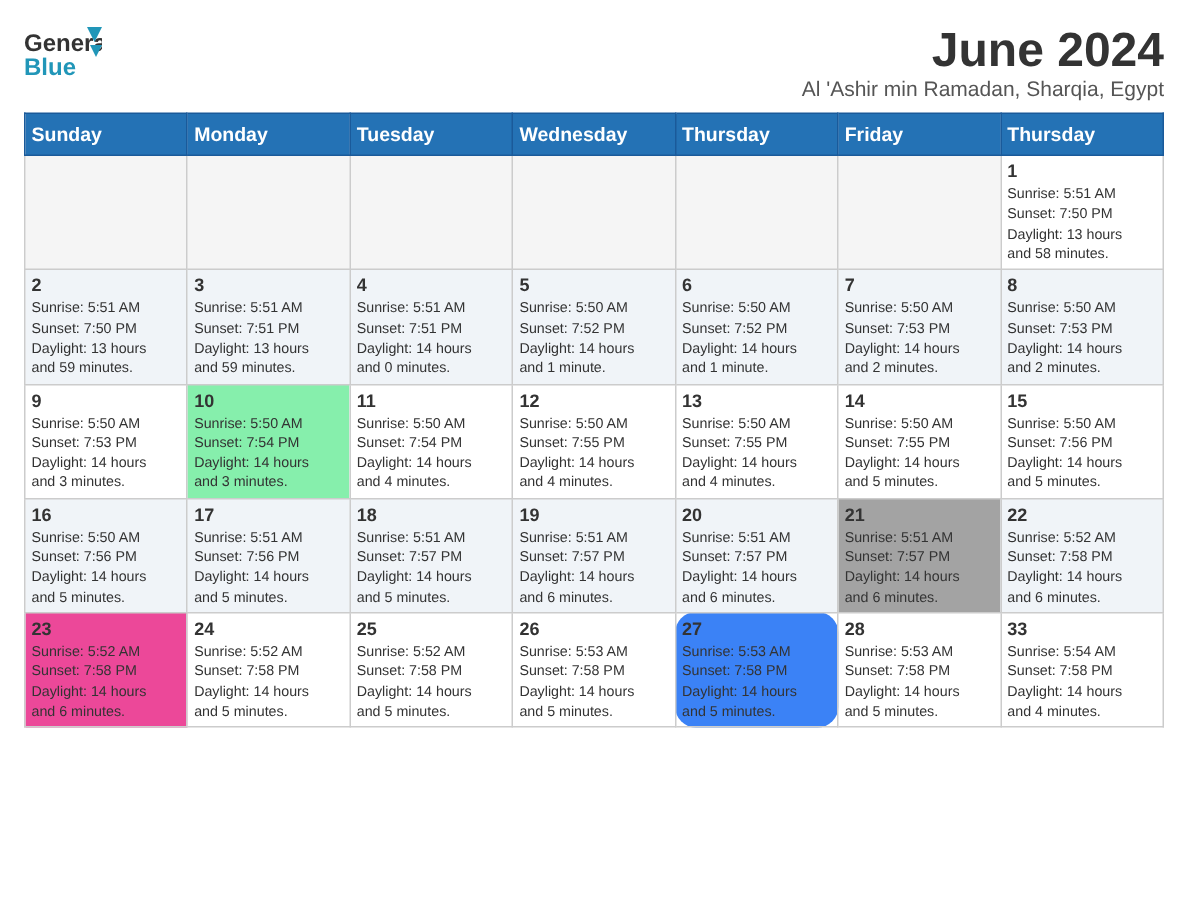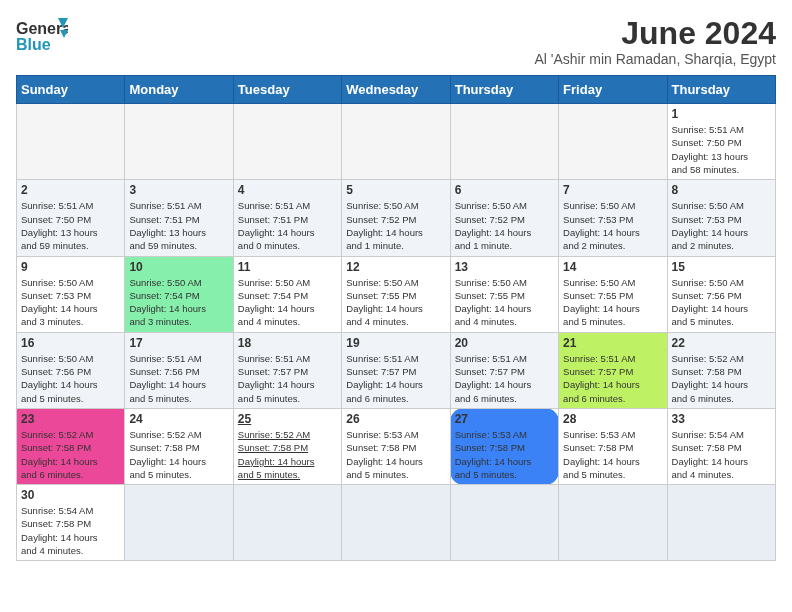--- a/index.html
+++ b/index.html
@@ -258,21 +258,21 @@
 Daylight: 14 hours
 and 6 minutes.</div>
         </td>
         <td style="background: rgb(240, 244, 248);">
           <span class="day-num">20</span>
           <div class="day-info" style="white-space: pre-line;">Sunrise: 5:51 AM
 Sunset: 7:57 PM
 Daylight: 14 hours
 and 6 minutes.</div>
         </td>
-        <td style="background: #bef264; margin-top: 28px;">
+        <td style="background: #a3a3a3; margin-top: 28px;">
           <span class="day-num">21</span>
           <div class="day-info" style="white-space: pre-line;">Sunrise: 5:51 AM
 Sunset: 7:57 PM
 Daylight: 14 hours
 and 6 minutes.</div>
         </td>
         <td style="background: rgb(240, 244, 248);">
           <span class="day-num">22</span>
           <div class="day-info" style="white-space: pre-line;">Sunrise: 5:52 AM
 Sunset: 7:58 PM
@@ -288,21 +288,21 @@
 Daylight: 14 hours
 and 6 minutes.</div>
         </td>
         <td style="background: rgb(255, 255, 255);">
           <span class="day-num">24</span>
           <div class="day-info" style="white-space: pre-line;">Sunrise: 5:52 AM
 Sunset: 7:58 PM
 Daylight: 14 hours
 and 5 minutes.</div>
         </td>
-        <td style="background: rgb(255, 255, 255); text-decoration: underline;">
+        <td style="background: rgb(255, 255, 255);">
           <span class="day-num">25</span>
           <div class="day-info" style="white-space: pre-line;">Sunrise: 5:52 AM
 Sunset: 7:58 PM
 Daylight: 14 hours
 and 5 minutes.</div>
         </td>
         <td style="background: rgb(255, 255, 255);">
           <span class="day-num">26</span>
           <div class="day-info" style="white-space: pre-line;">Sunrise: 5:53 AM
 Sunset: 7:58 PM
@@ -323,30 +323,15 @@
 Daylight: 14 hours
 and 5 minutes.</div>
         </td>
         <td style="background: rgb(255, 255, 255);">
           <span class="day-num">33</span>
           <div class="day-info" style="white-space: pre-line;">Sunrise: 5:54 AM
 Sunset: 7:58 PM
 Daylight: 14 hours
 and 4 minutes.</div>
         </td>
-      </tr>
-      <tr>
-        <td style="background: rgb(255, 255, 255);">
-          <span class="day-num">30</span>
-          <div class="day-info" style="white-space: pre-line;">Sunrise: 5:54 AM
-Sunset: 7:58 PM
-Daylight: 14 hours
-and 4 minutes.</div>
-        </td>
-        <td class="empty" style="background: rgb(232, 238, 244);"></td>
-        <td class="empty" style="background: rgb(232, 238, 244);"></td>
-        <td class="empty" style="background: rgb(232, 238, 244);"></td>
-        <td class="empty" style="background: rgb(232, 238, 244);"></td>
-        <td class="empty" style="background: rgb(232, 238, 244);"></td>
-        <td class="empty" style="background: rgb(232, 238, 244);"></td>
       </tr>
     </tbody>
 </table>
 
 </body></html>

